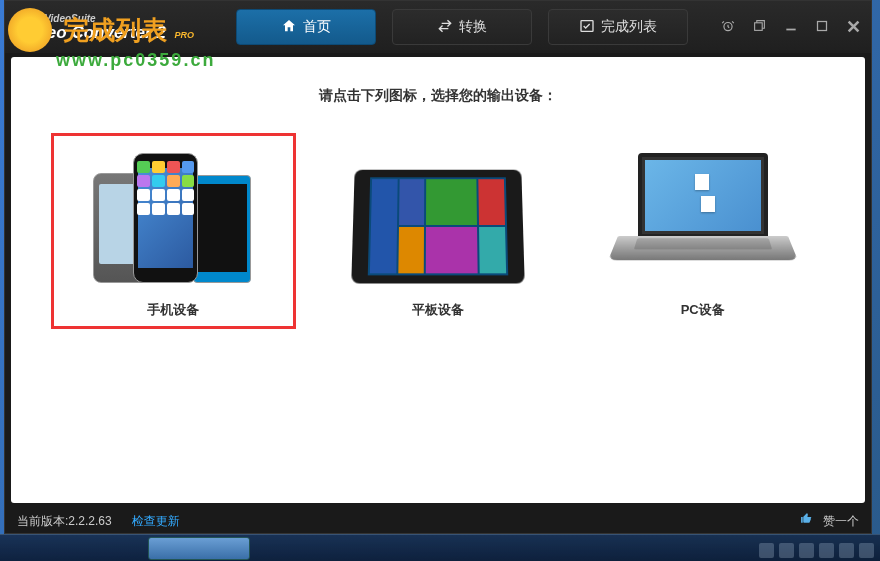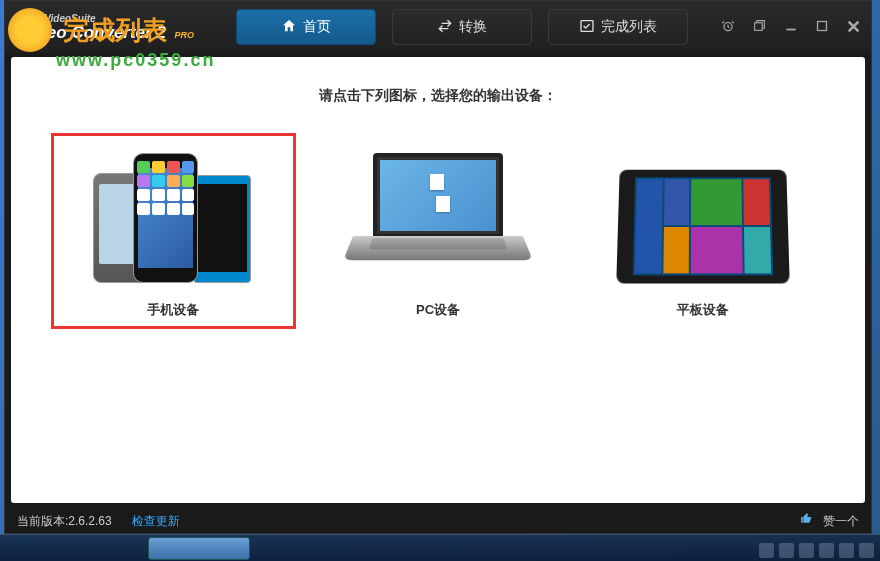--- a/index.html
+++ b/index.html
@@ -398,53 +398,53 @@
                 <i></i>
                 <i></i>
               </div>
           </div>
         </div>
         <div class="device-label">手机设备</div>
       </div>
 
       <div class="device-card">
         <div class="device-img">
+          <div class="tablet">
+            <div class="tablet-screen">
+              <div></div>
+                <div></div>
+                <div></div>
+                <div></div>
+                <div></div>
+                <div></div>
+                <div></div>
+            </div>
+          </div>
+        </div>
+        <div class="device-label">平板设备</div>
+      </div>
+
+      <div class="device-card">
+        <div class="device-img">
           <div class="laptop">
             <div class="laptop-screen">
                 <div class="laptop-screen-inner"></div>
               </div>
             <div class="laptop-base"></div>
           </div>
         </div>
         <div class="device-label">PC设备</div>
       </div>
 
-      <div class="device-card">
-        <div class="device-img">
-          <div class="tablet">
-            <div class="tablet-screen">
-              <div></div>
-                <div></div>
-                <div></div>
-                <div></div>
-                <div></div>
-                <div></div>
-                <div></div>
-            </div>
-          </div>
-        </div>
-        <div class="device-label">平板设备</div>
-      </div>
-
     </div>
   </div>
 
   <div class="statusbar">
     <span>
-      <span>当前版本:</span><span>2.6.2.63</span>
+      <span>当前版本:</span><span>2.2.2.63</span>
     </span>
     <span><a>检查更新</a></span>
     <span class="spacer"></span>
     <span class="like">
       <span class="thumb">
         <svg width="13" height="13" viewBox="0 0 24 24" fill="#5ab0e8">
             <path d="M2 20h3V9H2v11zm19-9c0-1.1-.9-2-2-2h-5.3l.8-3.8v-.3c0-.4-.2-.8-.4-1.1L13 2 6.6 8.4c-.4.4-.6.9-.6 1.4V18c0 1.1.9 2 2 2h8c.8 0 1.5-.5 1.8-1.2l2.1-5c.1-.2.1-.5.1-.8v-2z"></path>
           </svg>
       </span>
       <span>赞一个</span>

